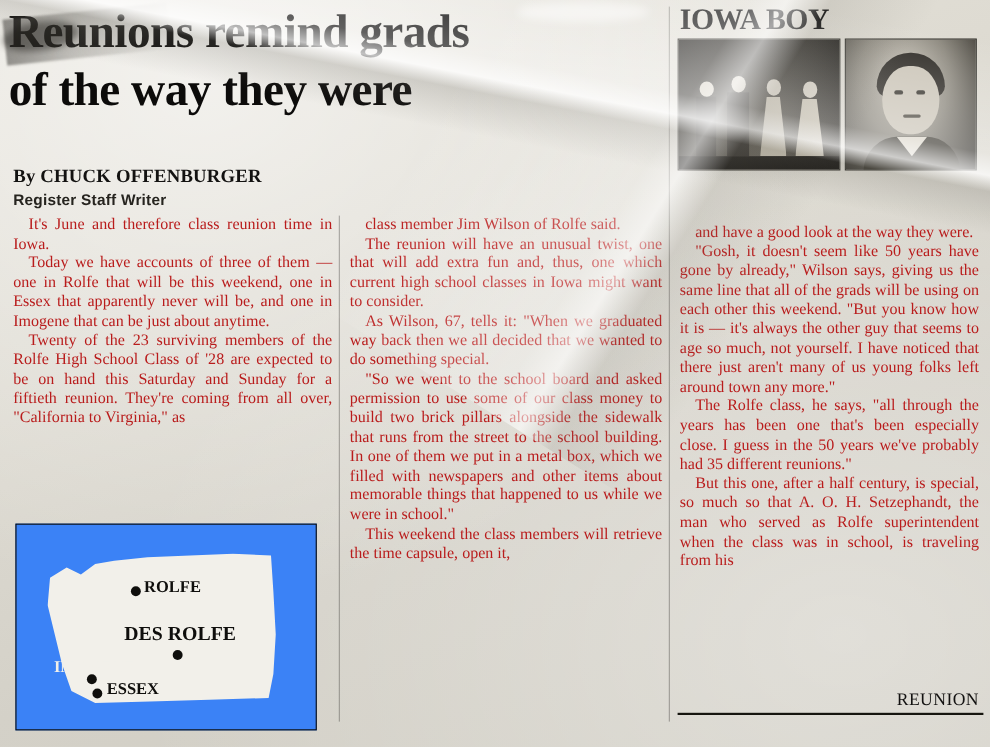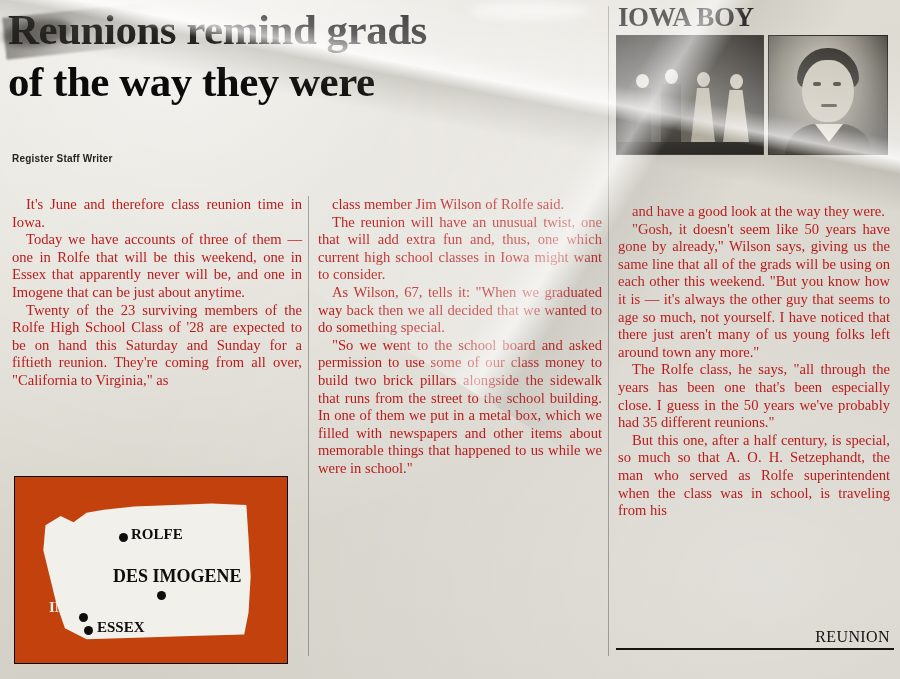--- a/index.html
+++ b/index.html
@@ -96,21 +96,21 @@
   .byline {
     font-family: "Liberation Serif", serif;
     font-weight: bold;
     font-size: 17px;
     letter-spacing: 0.2px;
     margin: 0;
   }
   .byline-sub {
     font-family: "Liberation Sans", sans-serif;
     font-weight: bold;
-    font-size: 10px;
+    font-size: 14px;
     margin: 3px 0 0 0;
     letter-spacing: 0.2px;
     color: #26241f;
   }
   
   .col {
     position: absolute;
     font-size: 14.6px;
     line-height: 17.6px;
     text-align: justify;
@@ -222,21 +222,21 @@
     clip-path: polygon(0 0, 100% 0, 50% 100%);
   }
 
   
   #map-block {
     position: absolute;
     left: 14px;
     top: 476px;
     width: 272px;
     height: 186px;
-    background: #c2410c;
+    background: #3b82f6;
     border: 1px solid #0b0a09;
     text-align: right;
   }
   #iowa-shape {
     position: absolute;
     left: 24px;
     top: 14px;
     width: 216px;
     height: 156px;
     background: #f2f0ea;
@@ -322,37 +322,39 @@
 
   <div id="headline-block">
     <h1 class="headline">
       <span class="l1">Reunions remind grads</span>
       <span class="l2">of the way they were</span>
     </h1>
   </div>
   <div id="headline-smudge"></div>
 
   <div id="byline-block">
+    <p class="byline">By CHUCK OFFENBURGER</p>
     <p class="byline-sub">Register Staff Writer</p>
   </div>
 
   <div class="vrule" id="vrule-1"></div>
   <div class="vrule" id="vrule-2"></div>
 
   <div class="col" id="col1">
     <p>It's June and therefore class reunion time in Iowa.</p>
     <p>Today we have accounts of three of them — one in Rolfe that will be this weekend, one in Essex that apparently never will be, and one in Imogene that can be just about anytime.</p>
     <p>Twenty of the 23 surviving members of the Rolfe High School Class of '28 are expected to be on hand this Saturday and Sunday for a fiftieth reunion. They're coming from all over, "California to Virginia," as</p>
   </div>
 
   <div class="col" id="col2">
     <p>class member Jim Wilson of Rolfe said.</p>
     <p>The reunion will have an unusual twist, one that will add extra fun and, thus, one which current high school classes in Iowa might want to consider.</p>
     <p>As Wilson, 67, tells it: "When we graduated way back then we all decided that we wanted to do something special.</p>
     <p>"So we went to the school board and asked permission to use some of our class money to build two brick pillars alongside the sidewalk that runs from the street to the school building. In one of them we put in a metal box, which we filled with newspapers and other items about memorable things that happened to us while we were in school."</p>
+    <p>This weekend the class members will retrieve the time capsule, open it,</p>
   </div>
 
   <div class="col" id="col3">
     <p>and have a good look at the way they were.</p>
     <p>"Gosh, it doesn't seem like 50 years have gone by already," Wilson says, giving us the same line that all of the grads will be using on each other this weekend. "But you know how it is — it's always the other guy that seems to age so much, not yourself. I have noticed that there just aren't many of us young folks left around town any more."</p>
     <p>The Rolfe class, he says, "all through the years has been one that's been especially close. I guess in the 50 years we've probably had 35 different reunions."</p>
     <p>But this one, after a half century, is special, so much so that A. O. H. Setzephandt, the man who served as Rolfe superintendent when the class was in school, is traveling from his</p>
   </div>
 
   <div id="reunion-tag">REUNION</div>
@@ -392,21 +394,21 @@
     </div>
   </div>
 
   <div id="map-block">
     <div id="iowa-shape"></div>
 
     <div class="map-dot" id="dot-rolfe"></div>
     <div class="map-label" id="label-rolfe">ROLFE</div>
 
     <div class="map-dot" id="dot-desmoines"></div>
-    <div class="map-label" id="label-desmoines">DES IMOGENE</div>
+    <div class="map-label" id="label-desmoines">DES ROLFE</div>
 
     <div class="map-dot" id="dot-imogene"></div>
     <div class="map-label" id="label-imogene">IMOGENE</div>
 
     <div class="map-dot" id="dot-essex"></div>
     <div class="map-label" id="label-essex">ESSEX</div>
   </div>
 
   <div id="crease"></div>
   <div id="crease2"></div>

